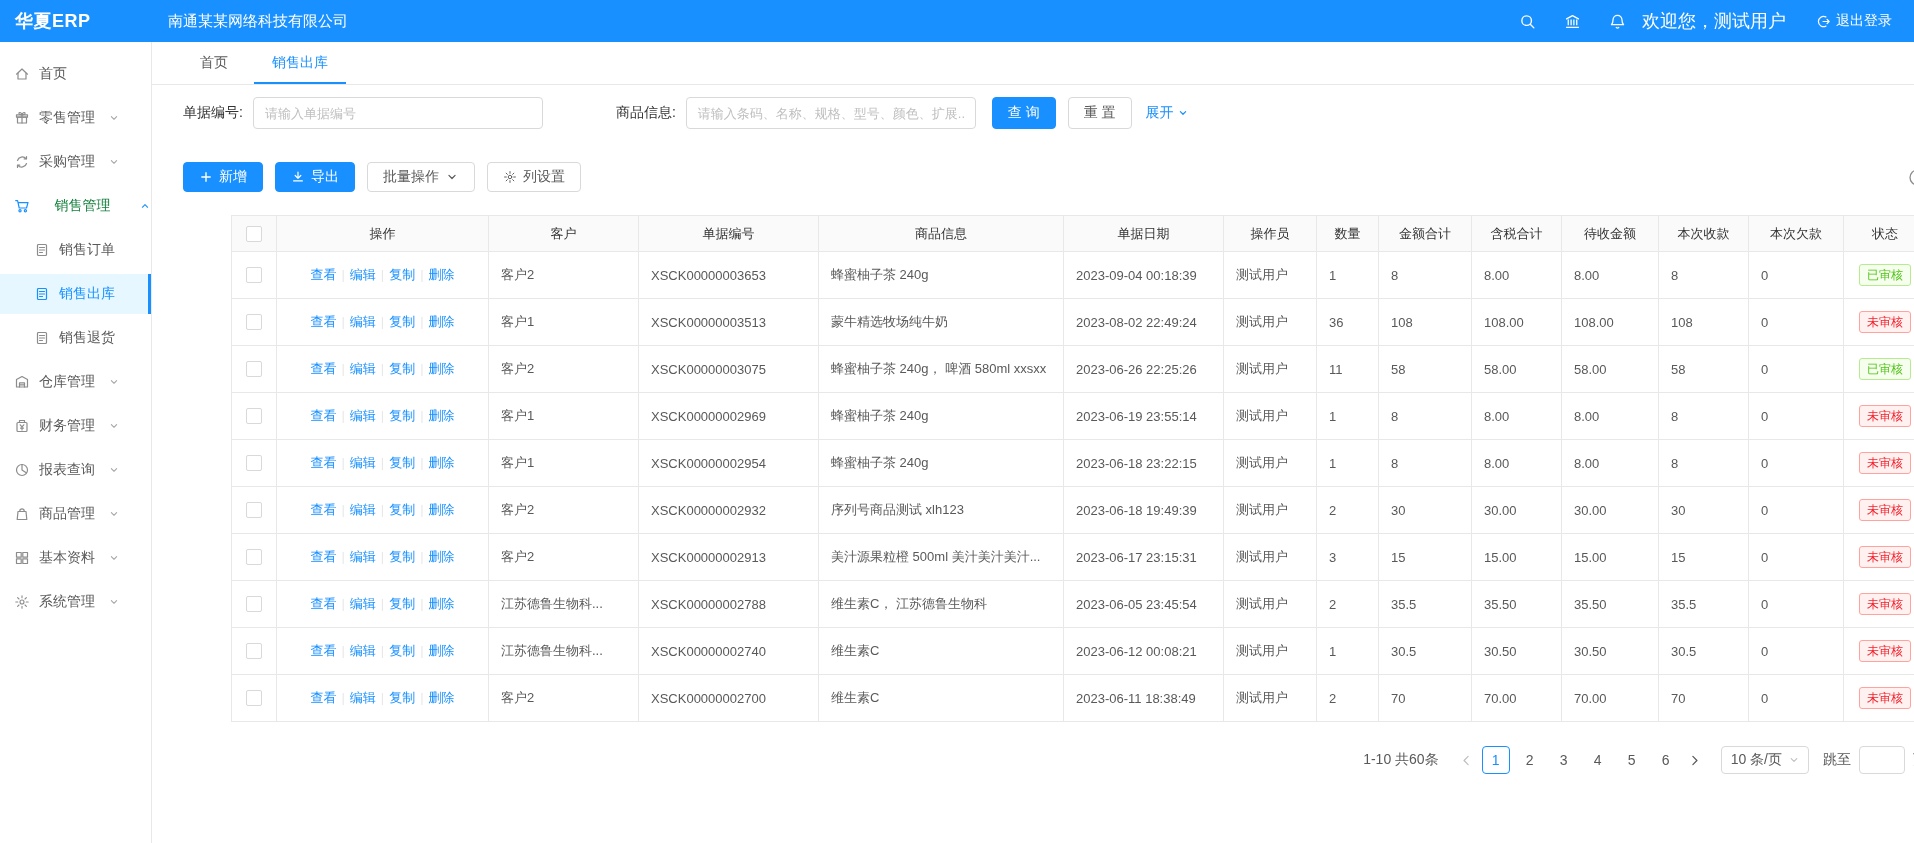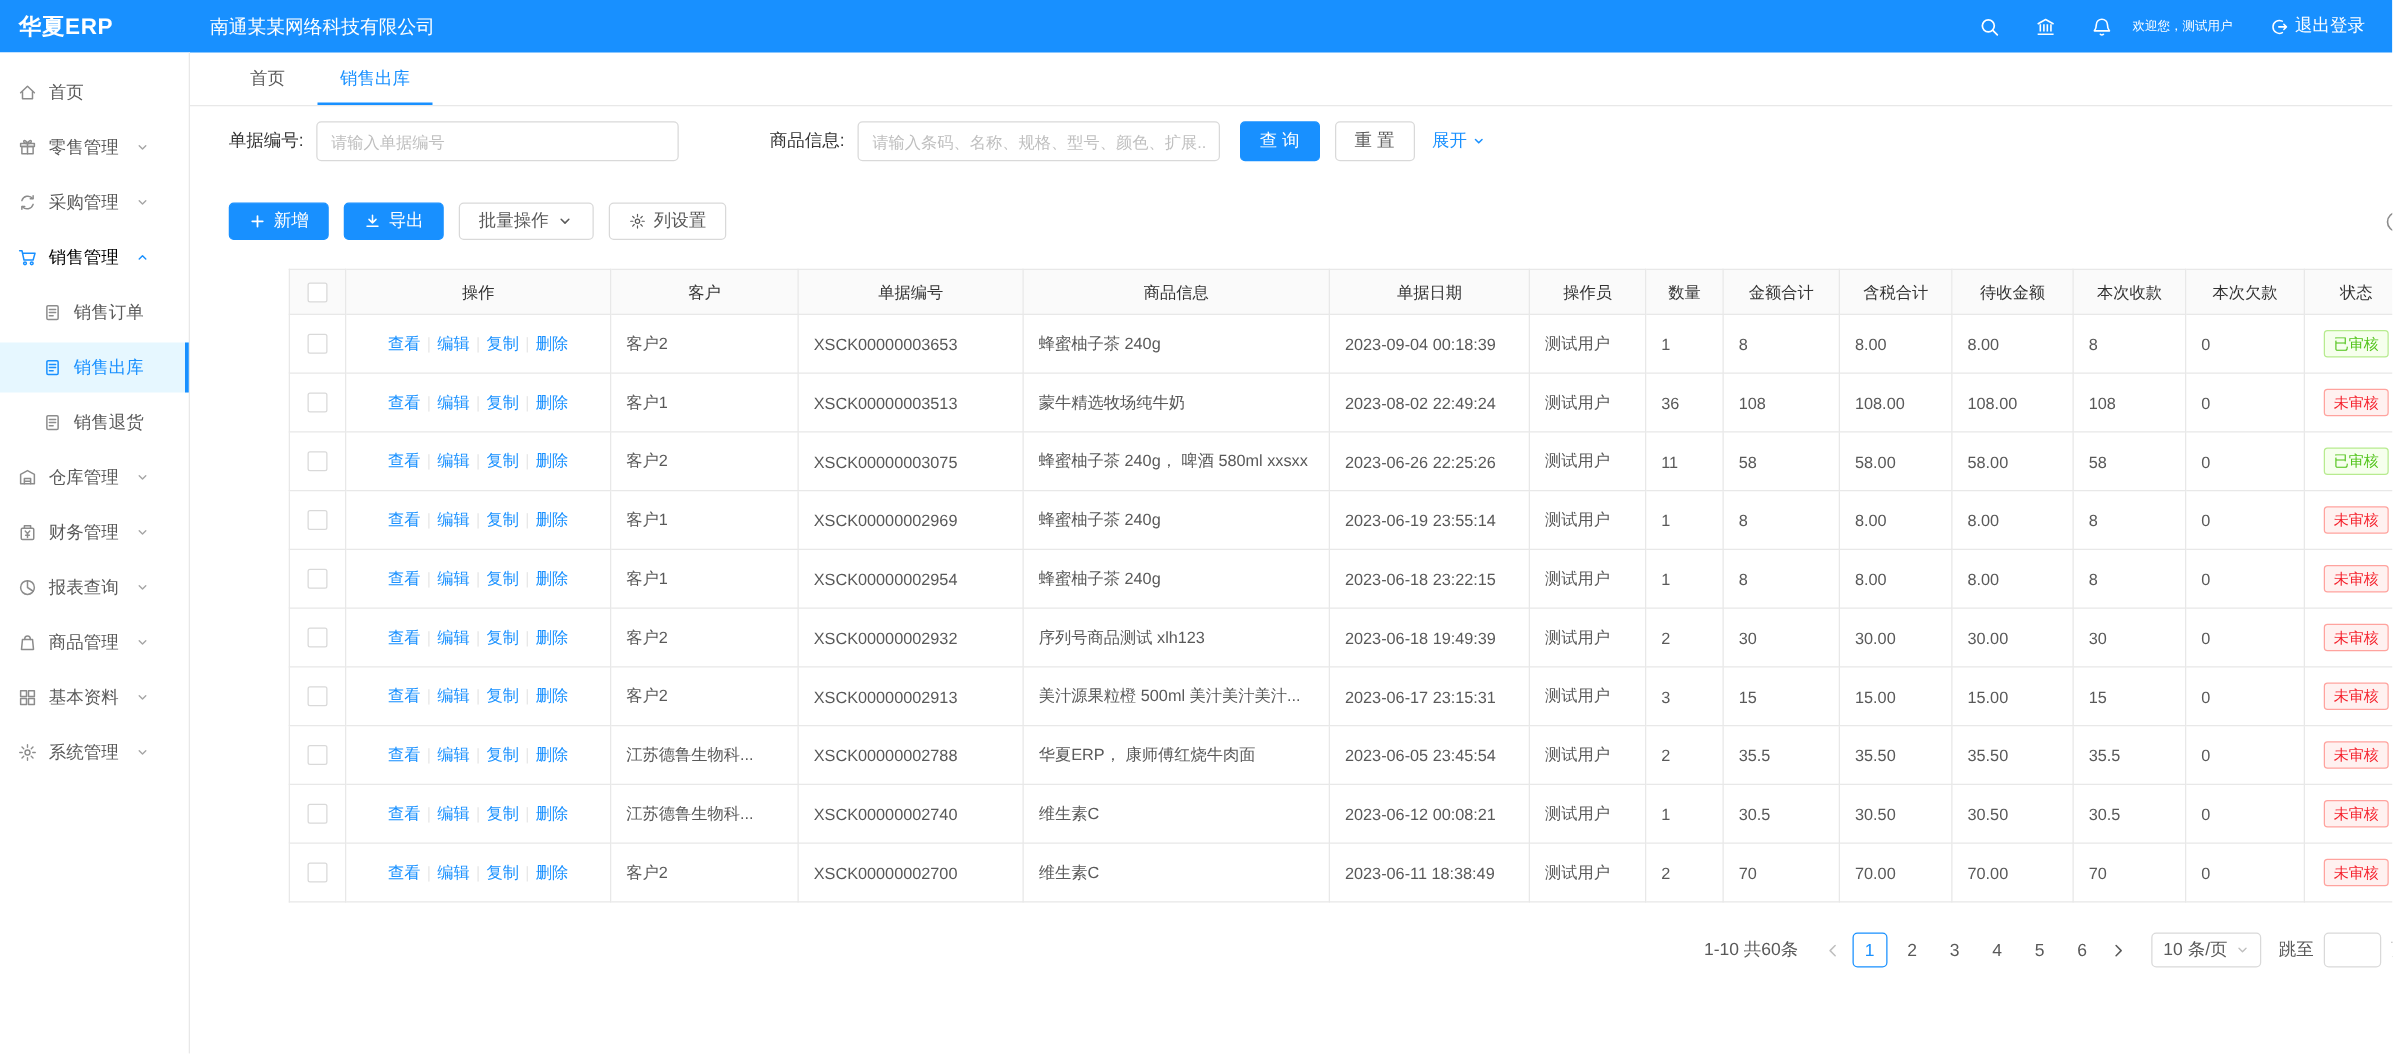--- a/index.html
+++ b/index.html
@@ -7,35 +7,35 @@
   .page { width:1914px; height:843px; position:relative; background:#fff;
           font-family:"Liberation Sans","DejaVu Sans",sans-serif; overflow:hidden; }
 
   
   .topbar { height:42px; background:#1890ff; display:flex; align-items:center; color:#fff; }
   .logo { width:152px; padding-left:15px; font-size:18px; font-weight:bold; letter-spacing:.5px; cursor:pointer; }
   .company { margin-left:16px; font-size:15px; }
   .tb-right { margin-left:auto; display:flex; align-items:center; padding-right:22px; }
   .tb-ic { width:17px; height:17px; margin-left:28px; cursor:pointer; display:inline-flex; align-items:center; }
   .tb-ic svg { width:17px; height:17px; }
-  .tb-welcome { margin-left:16px; font-size:10px; }
+  .tb-welcome { margin-left:16px; font-size:18px; }
   .tb-logout { margin-left:30px; font-size:14px; display:flex; align-items:center; gap:5px; cursor:pointer; }
   .tb-logout svg { width:15px; height:15px; }
 
   
   .layout { display:flex; height:801px; }
   .sidebar { width:152px; min-width:152px; border-right:1px solid #e8e8e8; padding-top:8px; background:#fff; }
   .menu-item { height:40px; margin:4px 0; display:flex; align-items:center; padding-left:14px;
                font-size:14px; color:#595959; cursor:pointer; position:relative; }
   .menu-item .mi-icon { width:16px; height:16px; margin-right:9px; color:#8c8c8c; display:inline-flex; flex:none; }
   .menu-item .mi-icon svg { width:16px; height:16px; }
   .menu-item .chev { margin-left:13px; color:#a6a6a6; display:inline-flex; }
   .menu-item .chev svg { width:12px; height:12px; }
   .menu-item.sub { padding-left:34px; }
-  .menu-item.parent-active { color:#000000; }
+  .menu-item.parent-active { color:#15803d;justify-content:space-between; }
   .menu-item.parent-active .mi-icon, .menu-item.parent-active .chev { color:#1890ff; }
   .menu-item.active { background:#e6f7ff; color:#1890ff; border-right:3px solid #1890ff; }
   .menu-item.active .mi-icon { color:#1890ff; }
 
   .main { flex:1; display:flex; flex-direction:column; }
 
   
   .tabbar { height:43px; border-bottom:1px solid #e8e8e8; display:flex; align-items:flex-end; padding-left:30px; }
   .tab { padding:0 18px; height:42px; line-height:40px; font-size:14px; color:#595959; cursor:pointer; margin-right:8px; }
   .tab.active { color:#1890ff; border-bottom:2px solid #1890ff; }
@@ -532,21 +532,21 @@
                   <td>15.00</td>
                   <td>15</td>
                   <td>0</td>
                   <td class="c"><span class="badge pending">未审核</span></td>
                 </tr>
                 <tr>
                   <td class="c"><span class="cb"></span></td>
                   <td class="c"><span class="op-link">查看</span><span class="op-sep">|</span><span class="op-link">编辑</span><span class="op-sep">|</span><span class="op-link">复制</span><span class="op-sep">|</span><span class="op-link">删除</span></td>
                   <td>江苏德鲁生物科...</td>
                   <td>XSCK00000002788</td>
-                  <td>华夏ERP， 康师傅红烧牛肉面</td>
+                  <td>维生素C， 江苏德鲁生物科</td>
                   <td>2023-06-05 23:45:54</td>
                   <td>测试用户</td>
                   <td>2</td>
                   <td>35.5</td>
                   <td>35.50</td>
                   <td>35.50</td>
                   <td>35.5</td>
                   <td>0</td>
                   <td class="c"><span class="badge pending">未审核</span></td>
                 </tr>

